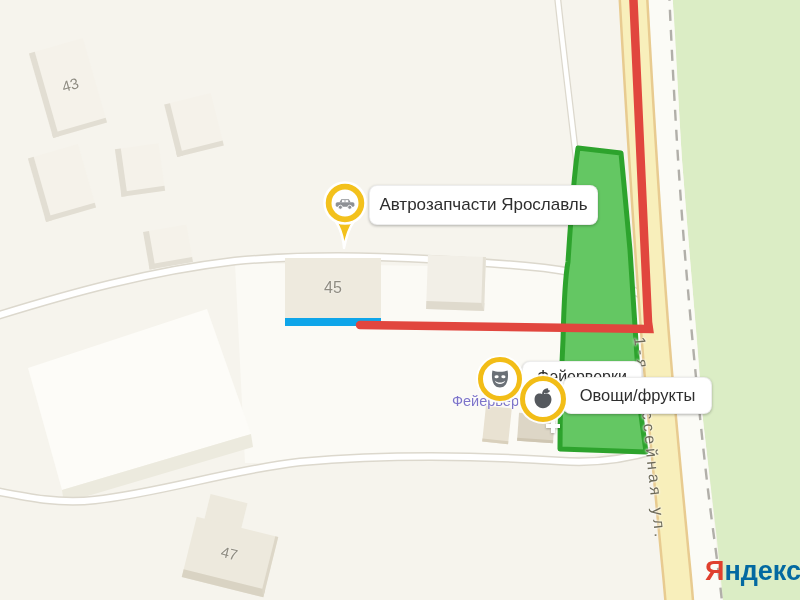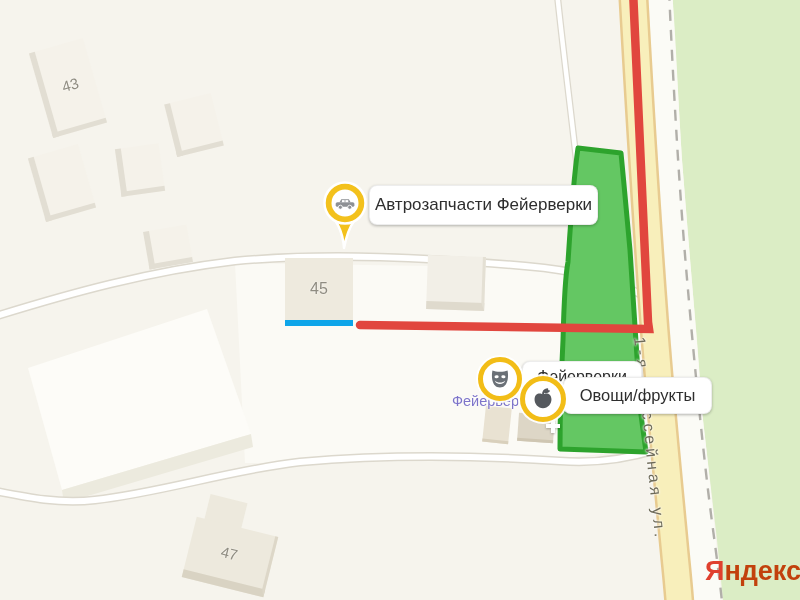--- a/index.html
+++ b/index.html
@@ -11,22 +11,22 @@
   
   .bld{position:absolute;box-sizing:border-box;background:#f5f2ea;
        border-left:6px solid #e2ded3;border-bottom:5px solid #e2ded3;
        display:flex;align-items:center;justify-content:center;z-index:2;}
   .bld .num{color:#8f8c81;font-size:15px;text-shadow:0 0 2px #fff;}
   .b43{left:40px;top:44px;width:56px;height:88px;transform:rotate(-16deg);}
   .b2 {left:36px;top:150px;width:52px;height:66px;transform:rotate(-16deg);}
   .b3 {left:118px;top:146px;width:44px;height:48px;transform:rotate(-8deg);}
   .b4 {left:170px;top:98px;width:48px;height:54px;transform:rotate(-14deg);}
   .b5 {left:146px;top:228px;width:44px;height:38px;transform:rotate(-10deg);}
-  .b45{left:285px;top:258px;width:68px;height:68px;background:#eeeade;
-       border-left:none;border-bottom:6px solid #0ea5e9;}
+  .b45{left:285px;top:258px;width:96px;height:68px;background:#eeeade;
+       border-left:none;border-bottom:8px solid #0ea5e9;}
   .b45 .num{font-size:16px;}
   .b6 {left:427px;top:256px;width:58px;height:54px;transform:rotate(2deg);background:#f2efe7;
        border-left:none;border-right:3px solid #e4e0d4;border-bottom:8px solid #dfdacd;}
   .t1 {left:484px;top:407px;width:26px;height:36px;transform:rotate(6deg);background:#e9e2d2;
        border-left:none;border-bottom:3px solid #d9d0bc;}
   .t2 {left:518px;top:414px;width:36px;height:28px;transform:rotate(4deg);background:#ddd6c6;
        border-left:none;border-bottom:3px solid #cfc6b2;}
   .b47m{left:188px;top:526px;width:84px;height:62px;transform:rotate(14deg);background:#ede9dd;
        border-left:none;border-right:3px solid #ddd7c8;border-bottom:8px solid #d9d3c3;}
   .b47a{left:205px;top:498px;width:38px;height:42px;transform:rotate(14deg);background:#ede9dd;
@@ -56,21 +56,21 @@
   .badge-mask{left:478px;top:357px;width:44px;height:44px;}
   .badge-apple{left:520px;top:376px;width:46px;height:46px;}
 
   .pin{position:absolute;left:321px;top:180px;z-index:8;}
 
   .plus{position:absolute;left:546px;top:419px;z-index:4;filter:drop-shadow(0 1px 1px rgba(0,0,0,.25));}
 
   .logo{position:absolute;left:705px;top:556px;font-size:27px;font-weight:bold;z-index:9;
     letter-spacing:0;}
   .logo .ya{color:#e0402e;}
-  .logo .rest{color:#c2410c;}
+  .logo .rest{color:#0369a1;}
 </style>
 </head>
 <body>
 
 <div id="map">
 
   <svg class="layer z0" width="800" height="600" viewBox="0 0 800 600">
 
     <path d="M672,-10 L676,60 L682,160 L690,260 L697,340 L703,420 L710,480 L717,540 L724,610 L810,610 L810,-10 Z" fill="#dbedc5"></path>
 
@@ -128,21 +128,21 @@
 
   <div class="shoplbl">Фейерверки</div>
 
   <div class="lbl lbl-fire">
     <span>Фейерверки</span>
   </div>
   <div class="lbl lbl-prod">
     <span>Овощи/фрукты</span>
   </div>
   <div class="lbl lbl-main">
-    <span>Автрозапчасти Фейерверки</span>
+    <span>Автрозапчасти Ярославль</span>
   </div>
 
   <div class="badge badge-mask">
     <svg width="24" height="24" viewBox="0 0 24 24">
       <path d="M4.5 3.5 C8 5.2 16 5.2 19.5 3.5 C20.8 9 20.3 20.5 12 20.5 C3.7 20.5 3.2 9 4.5 3.5 Z" fill="#6a7077"></path>
       <ellipse cx="8.6" cy="9.8" rx="2.1" ry="1.5" fill="#fff" transform="rotate(-8 8.6 9.8)"></ellipse>
       <ellipse cx="15.4" cy="9.8" rx="2.1" ry="1.5" fill="#fff" transform="rotate(8 15.4 9.8)"></ellipse>
       <path d="M6.8 13.5 C9 16.2 15 16.2 17.2 13.5 C16.6 18 7.4 18 6.8 13.5 Z" fill="#fff"></path>
     </svg>
   </div>

